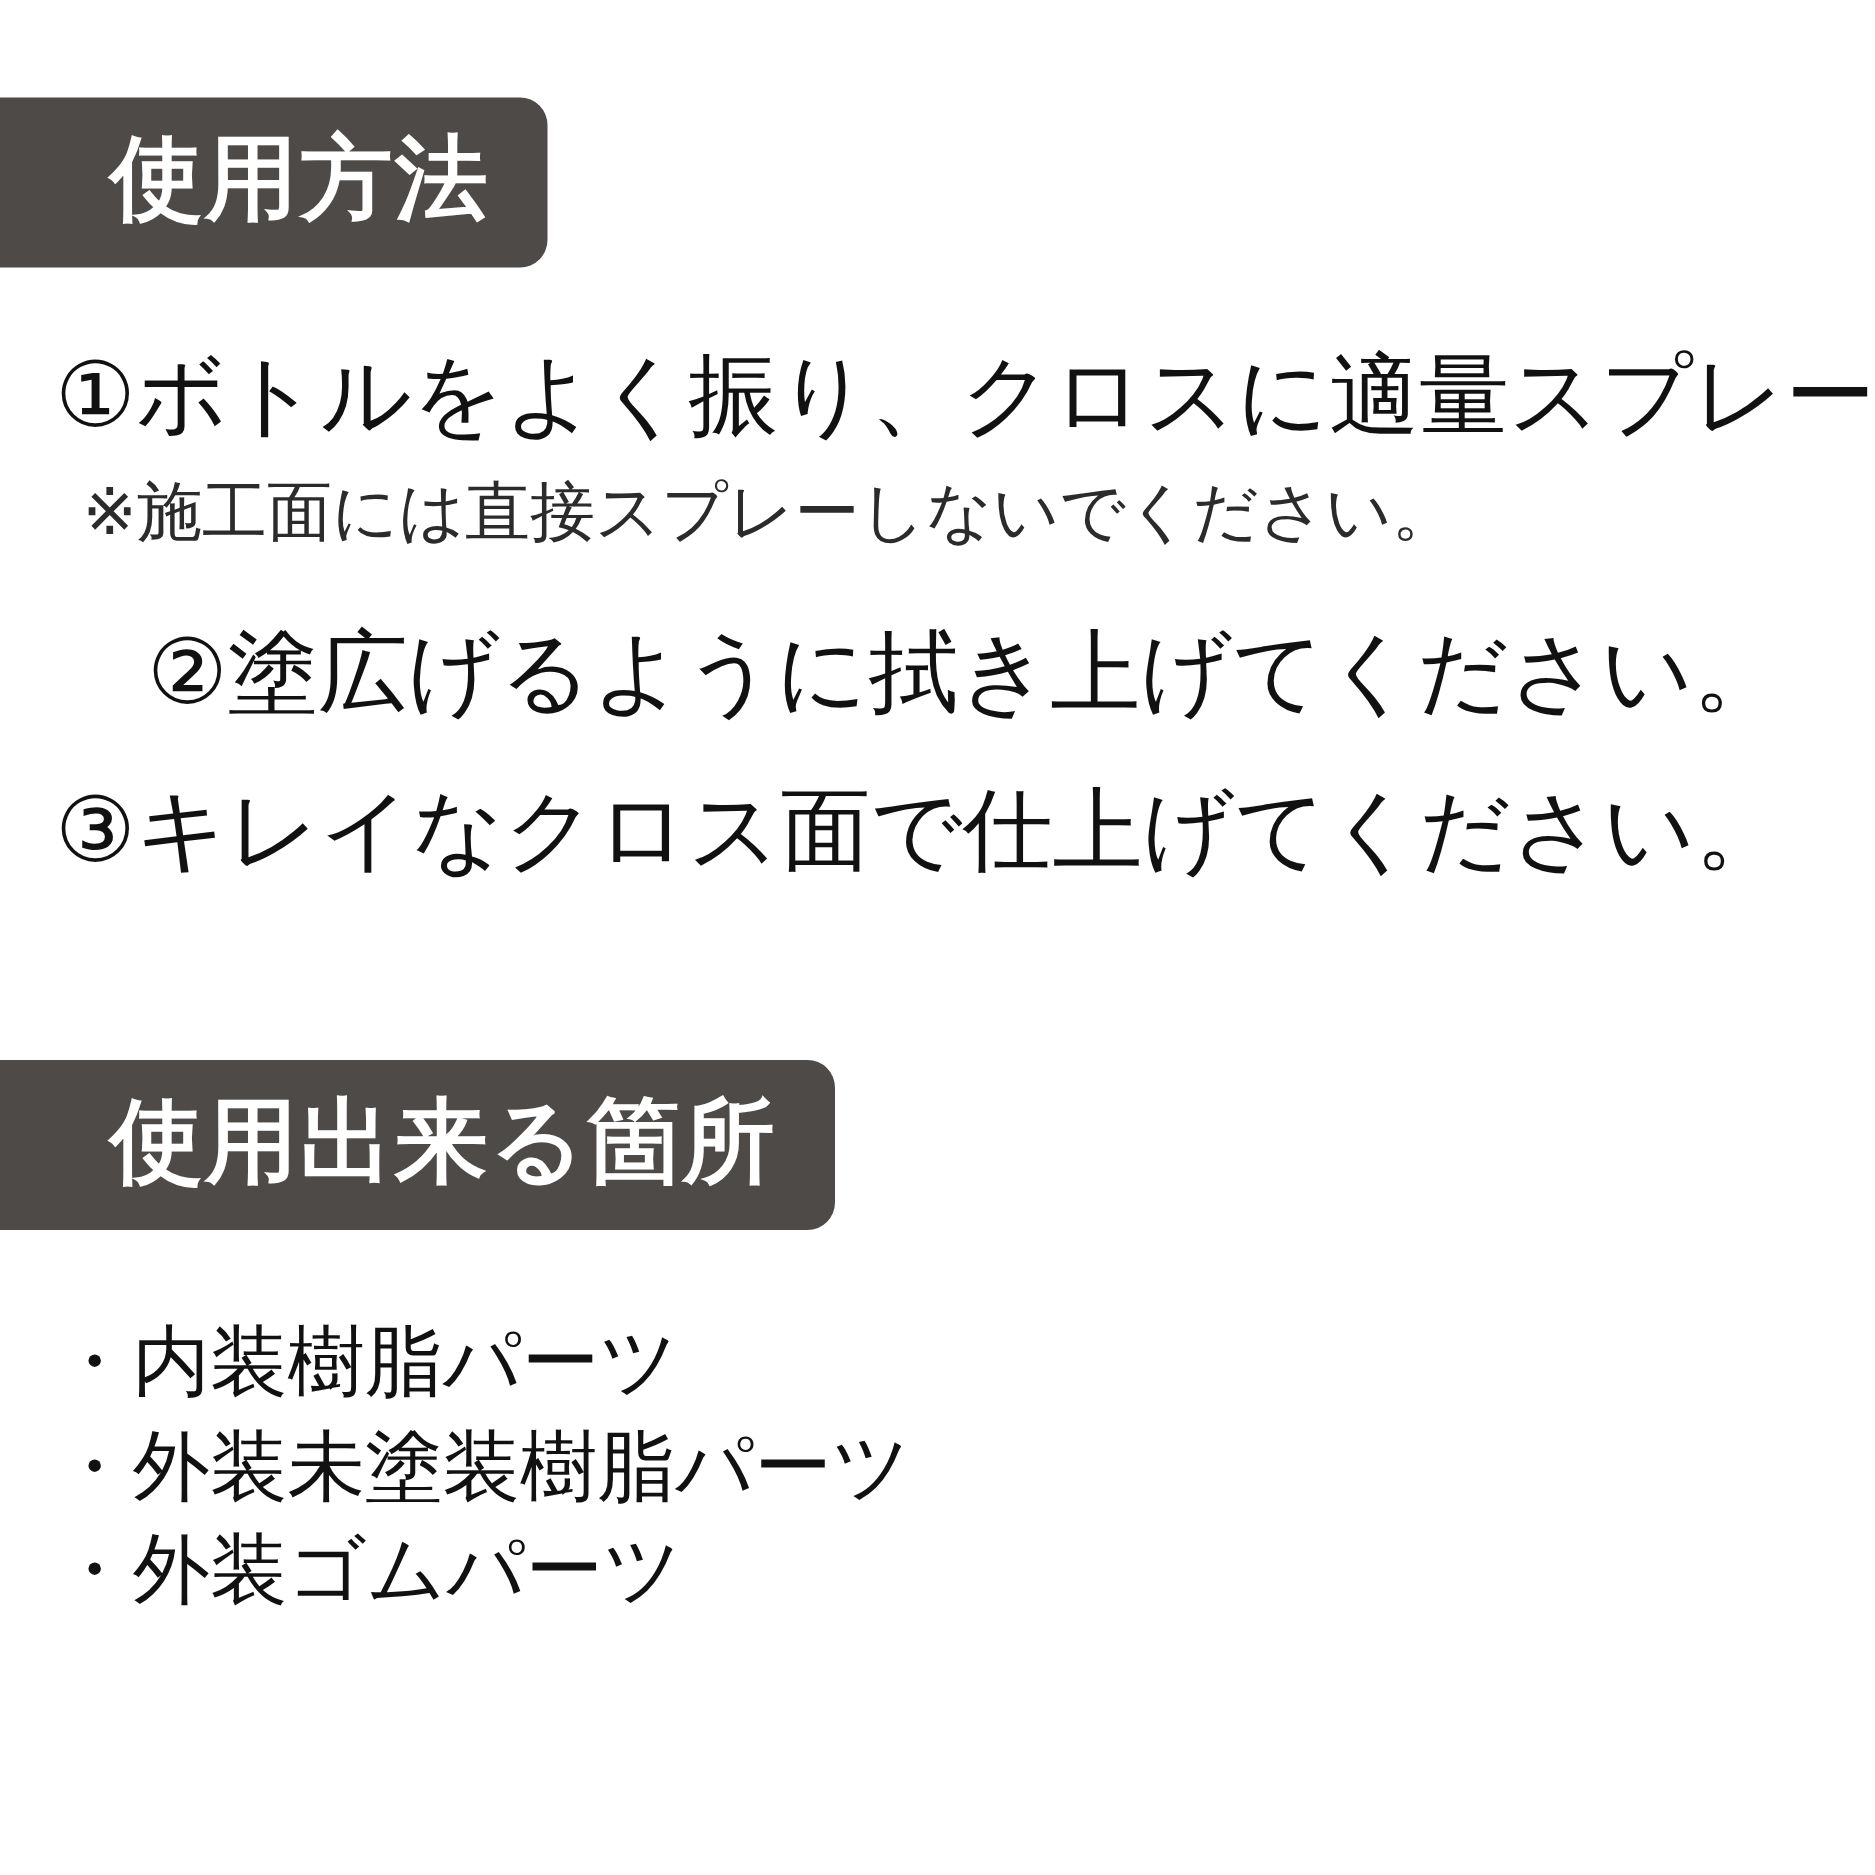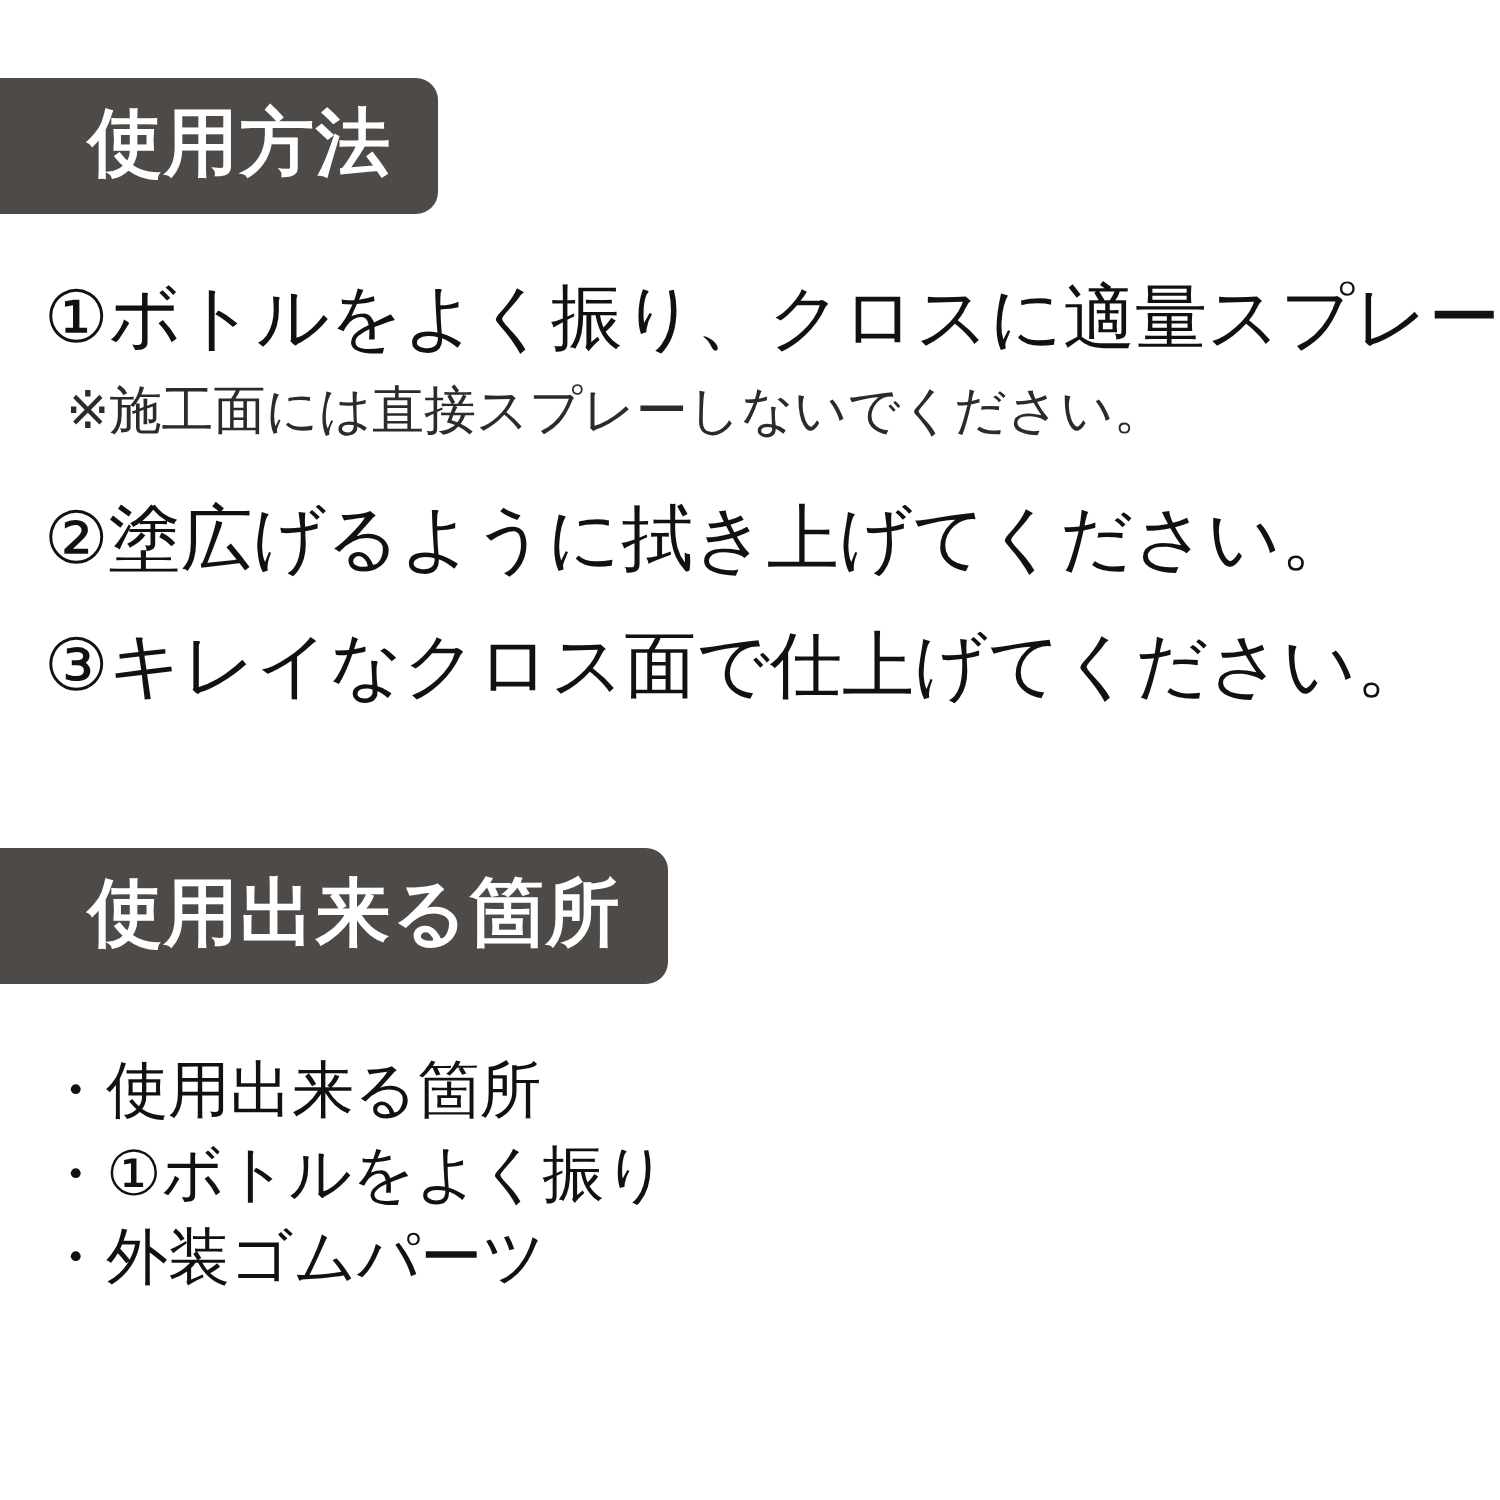--- a/index.html
+++ b/index.html
@@ -72,21 +72,21 @@
   .step-note {
     font-size: 52px;
     line-height: 1.1;
     color: #2b2b2b;
     font-weight: 400;
     white-space: nowrap;
   }
 
   #step-1 { margin-top: 66px; padding-left: 44px; }
   #step-1-note { margin-top: 26px; padding-left: 66px; }
-  #step-2 { margin-top: 62px; padding-left: 44px; }
+  #step-2 { margin-top: 62px; padding-left: 44px; text-align: center; }
   #step-3 { margin-top: 52px; padding-left: 44px; }
 
   
   #areas-section {
     position: absolute;
     left: 0;
     top: 848px;
     width: 1500px;
   }
 
@@ -128,19 +128,19 @@
       </li>
     </ul>
   </section>
 
   <section id="areas-section">
     <div class="banner-row">
       <div class="section-banner">使用出来る箇所</div>
     </div>
 
     <ul class="area-list">
-      <li class="area-item">・使用出来る箇所</li>
-      <li class="area-item">・①ボトルをよく振り</li>
+      <li class="area-item">・内装樹脂パーツ</li>
+      <li class="area-item">・外装未塗装樹脂パーツ</li>
       <li class="area-item">・外装ゴムパーツ</li>
     </ul>
   </section>
 
 </div>
 
 </body></html>

